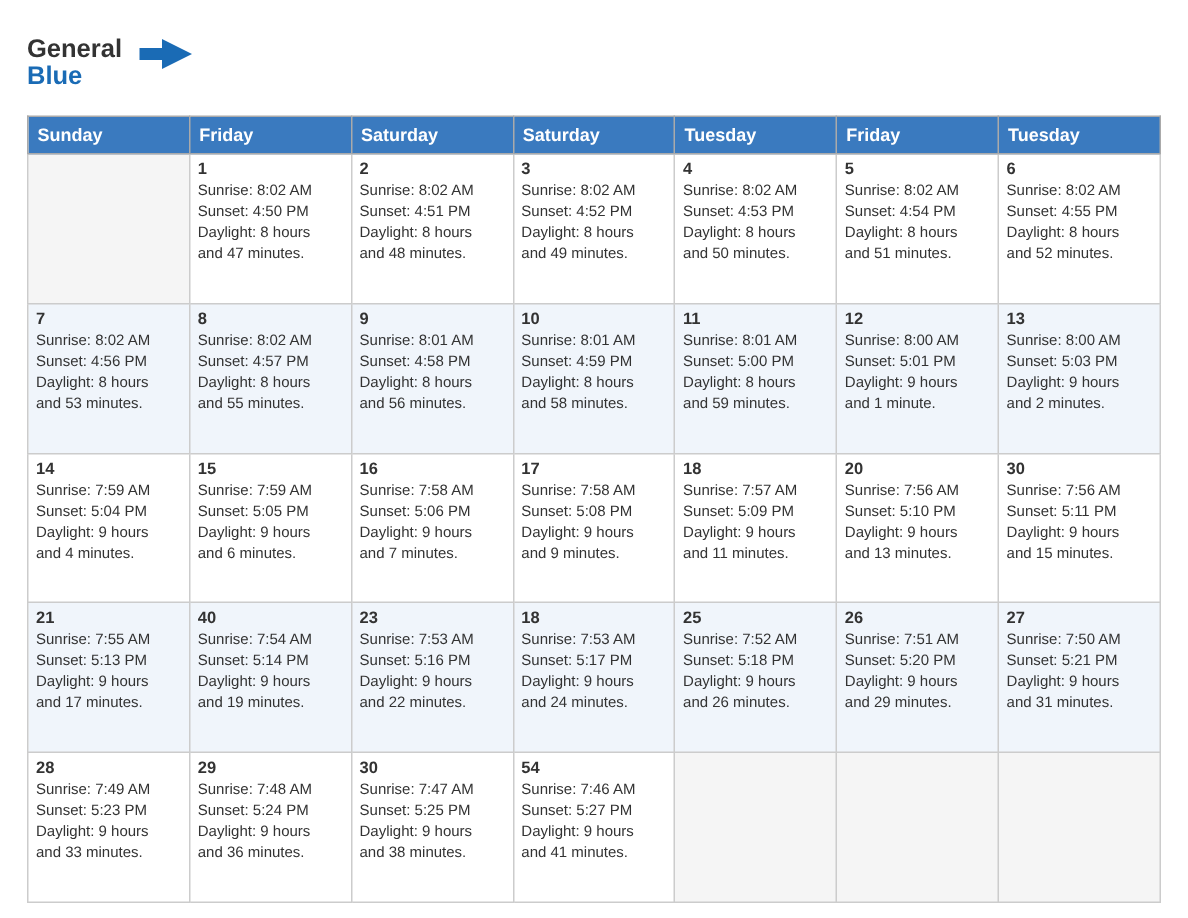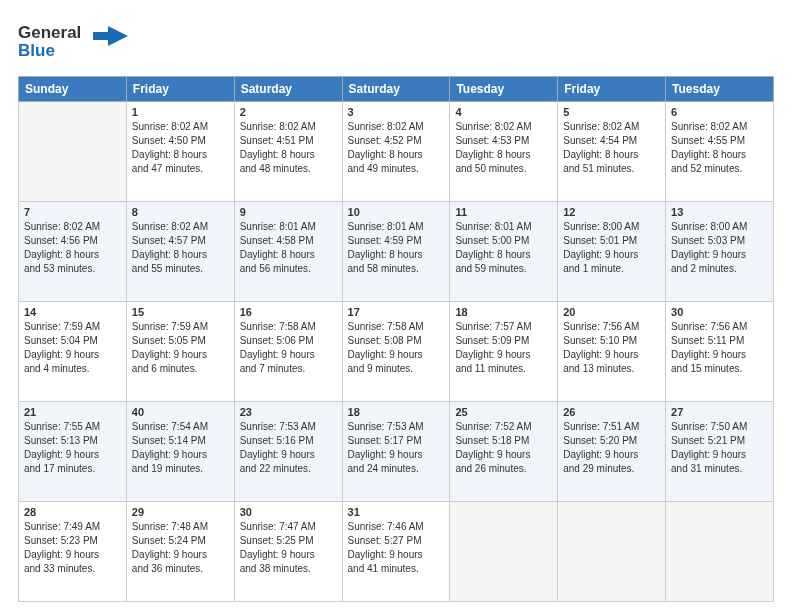--- a/index.html
+++ b/index.html
@@ -244,21 +244,21 @@
           </td>
           <td>
             <span class="day-num">29</span>
             <div class="day-info">Sunrise: 7:48 AM<br>Sunset: 5:24 PM<br>Daylight: 9 hours<br>and 36 minutes.</div>
           </td>
           <td>
             <span class="day-num">30</span>
             <div class="day-info">Sunrise: 7:47 AM<br>Sunset: 5:25 PM<br>Daylight: 9 hours<br>and 38 minutes.</div>
           </td>
           <td>
-            <span class="day-num">31</span>
+            <span class="day-num">54</span>
             <div class="day-info">Sunrise: 7:46 AM<br>Sunset: 5:27 PM<br>Daylight: 9 hours<br>and 41 minutes.</div>
           </td>
           <td class="empty"></td>
           <td class="empty"></td>
           <td class="empty"></td>
         </tr>
       </tbody>
   </table>
 </div>
 

